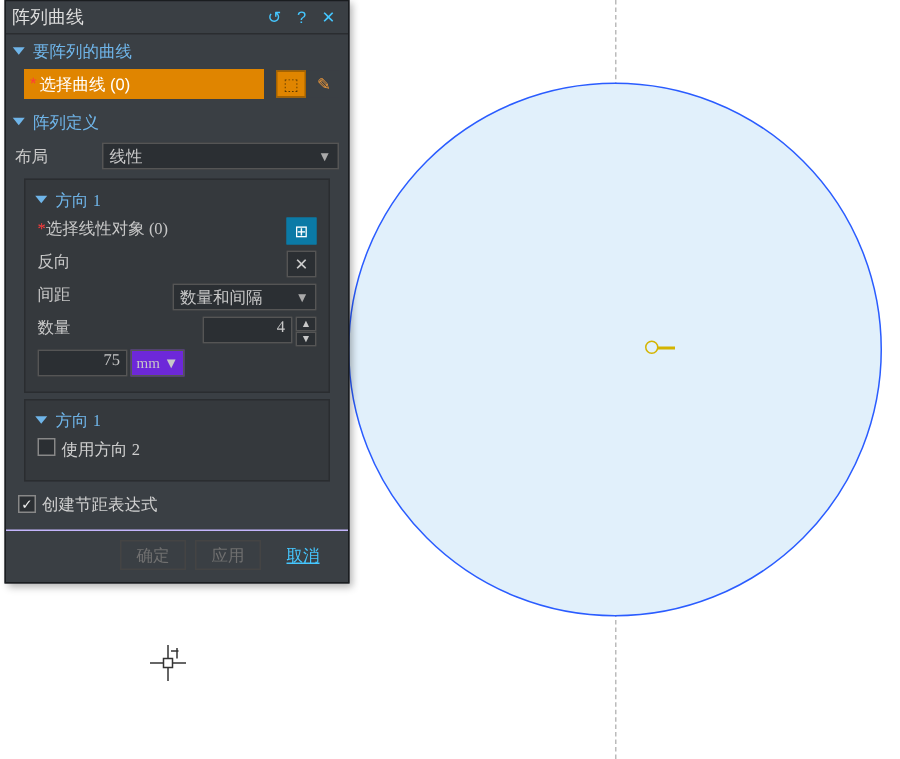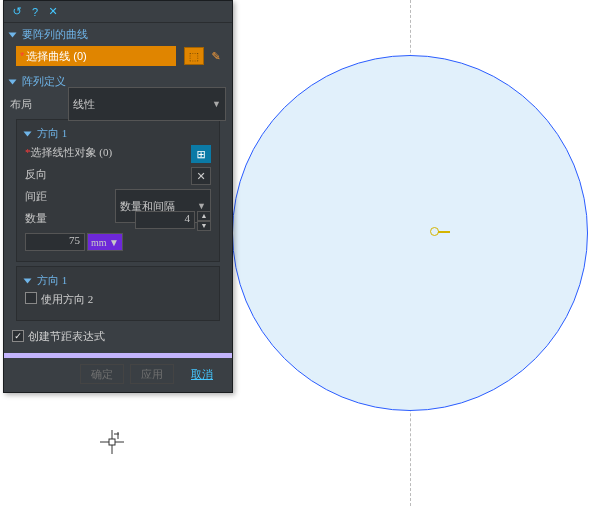--- a/index.html
+++ b/index.html
@@ -81,21 +81,21 @@
   .highlight-row .req { color:#ff3b3b; margin-right:2px; }
   .orange-btn {
     width: 20px; height: 18px; margin-left:2px;
     display:flex;align-items:center;justify-content:center;
     background:#e08500; color:#5b3a00; border:1px solid #a56300;
   }
   .orange-btn.edit { background:#3a3f44; color:#f59c3a; border:none; }
   .label { flex: 0 0 58px; color:#c8c8c8;font-family:Liberation Mono, monospace; }
   .select {
     flex: 1; height: 18px; background:#2b2f33; border:1px solid #555;
-    color:#c8c8c8; display:flex; align-items:center; padding:16px 4px;
+    color:#c8c8c8; display:flex; align-items:center; padding:0 4px;
     justify-content:space-between;
   }
   .select .arrow { color:#aaa; font-size:9px; }
   .sub-section {
     margin: 4px 12px; border: 1px solid #2a2d30; background:#35393d;
     padding: 4px 4px 6px 4px;
     font-family: Liberation Serif, serif;
   }
   .sub-head { color:#6fb5e9; padding:2px 0 4px 4px; cursor:pointer; display:flex;align-items:center;gap:4px;}
   .sub-row { display:flex; align-items:flex-start; height:22px; padding:0 4px; }
@@ -114,21 +114,21 @@
   .iconbtn {
     width:20px; height:18px; border:1px solid #555; background:#2b2f33;
     display:flex;align-items:center;justify-content:center; color:#bbb; margin-left:2px;
   }
   .iconbtn.active { background:#0b7aa6; border-color:#0b7aa6; color:#fff; }
   .chk { width:12px;height:12px;border:1px solid #888;background:#2b2f33;margin-right:4px;display:inline-flex;align-items:center;justify-content:center;font-size:9px;color:#eee;}
   .chk.checked::after{content:"✓";}
   .bottom-bar {
     display:flex; justify-content:flex-end; gap:6px;
     padding:6px 8px 8px 8px;
-    border-top:5px solid #c4b5fd;
+    border-top:1px solid #c4b5fd;
     margin-top:6px;
   }
   .btn {
     min-width:44px; height:20px; background:#3a3f44;
     border:1px solid #555; color:#c8c8c8;
     display:flex;align-items:center;justify-content:center; padding:0 6px;
     cursor:pointer;
   }
   .btn.disabled { color:#707070; border-color:#444; }
   .btn.cancel { color:#45c7ff; border:none; text-decoration:underline; }
@@ -154,20 +154,21 @@
       <rect x="9" y="9" width="6" height="6"></rect>
       <line x1="14" y1="4" x2="19" y2="4"></line>
           <line x1="18" y1="2" x2="18" y2="9"></line>
     </g>
       </svg>
   </div>
 </div>
 
 <div class="dialog">
   <div class="titlebar">
+    <span class="title">阵列曲线</span>
     <span class="tbtn">↺</span>
     <span class="tbtn">?</span>
     <span class="tbtn">✕</span>
   </div>
 
   <div class="section-head">
     <span class="tri"></span>
       <span>要阵列的曲线</span>
   </div>
   <div style="display:flex; align-items:center; padding:0 6px 4px 6px;">

